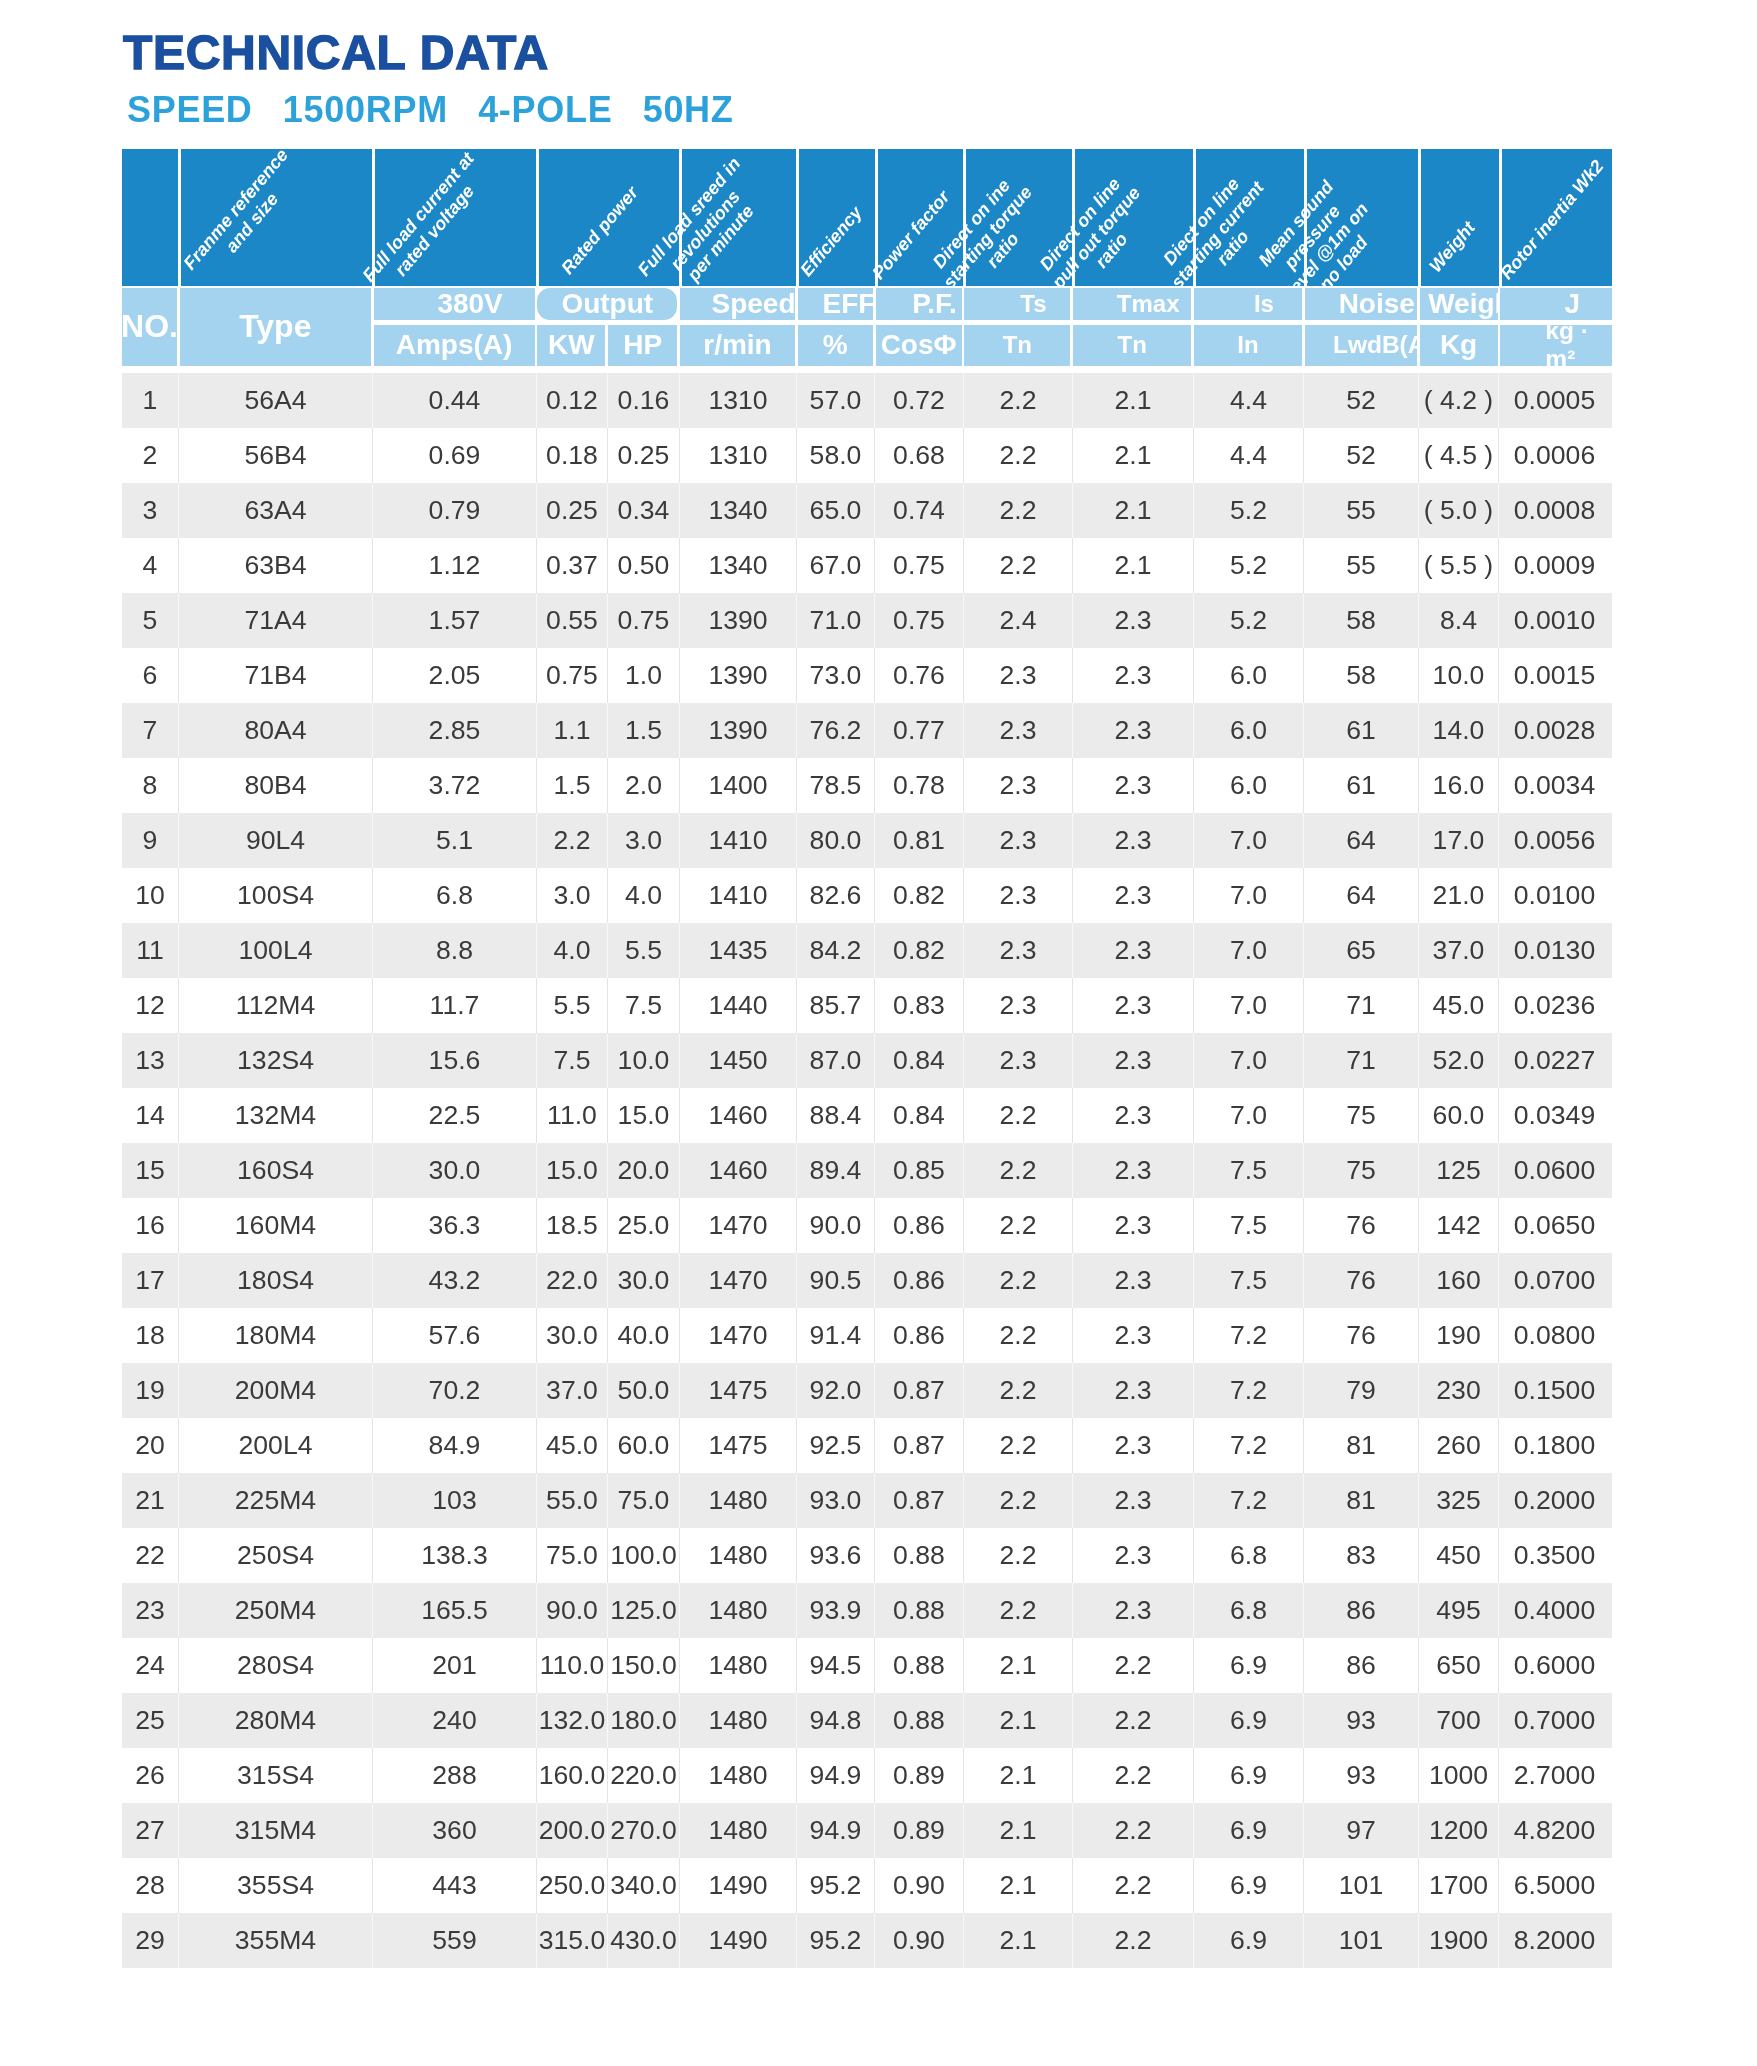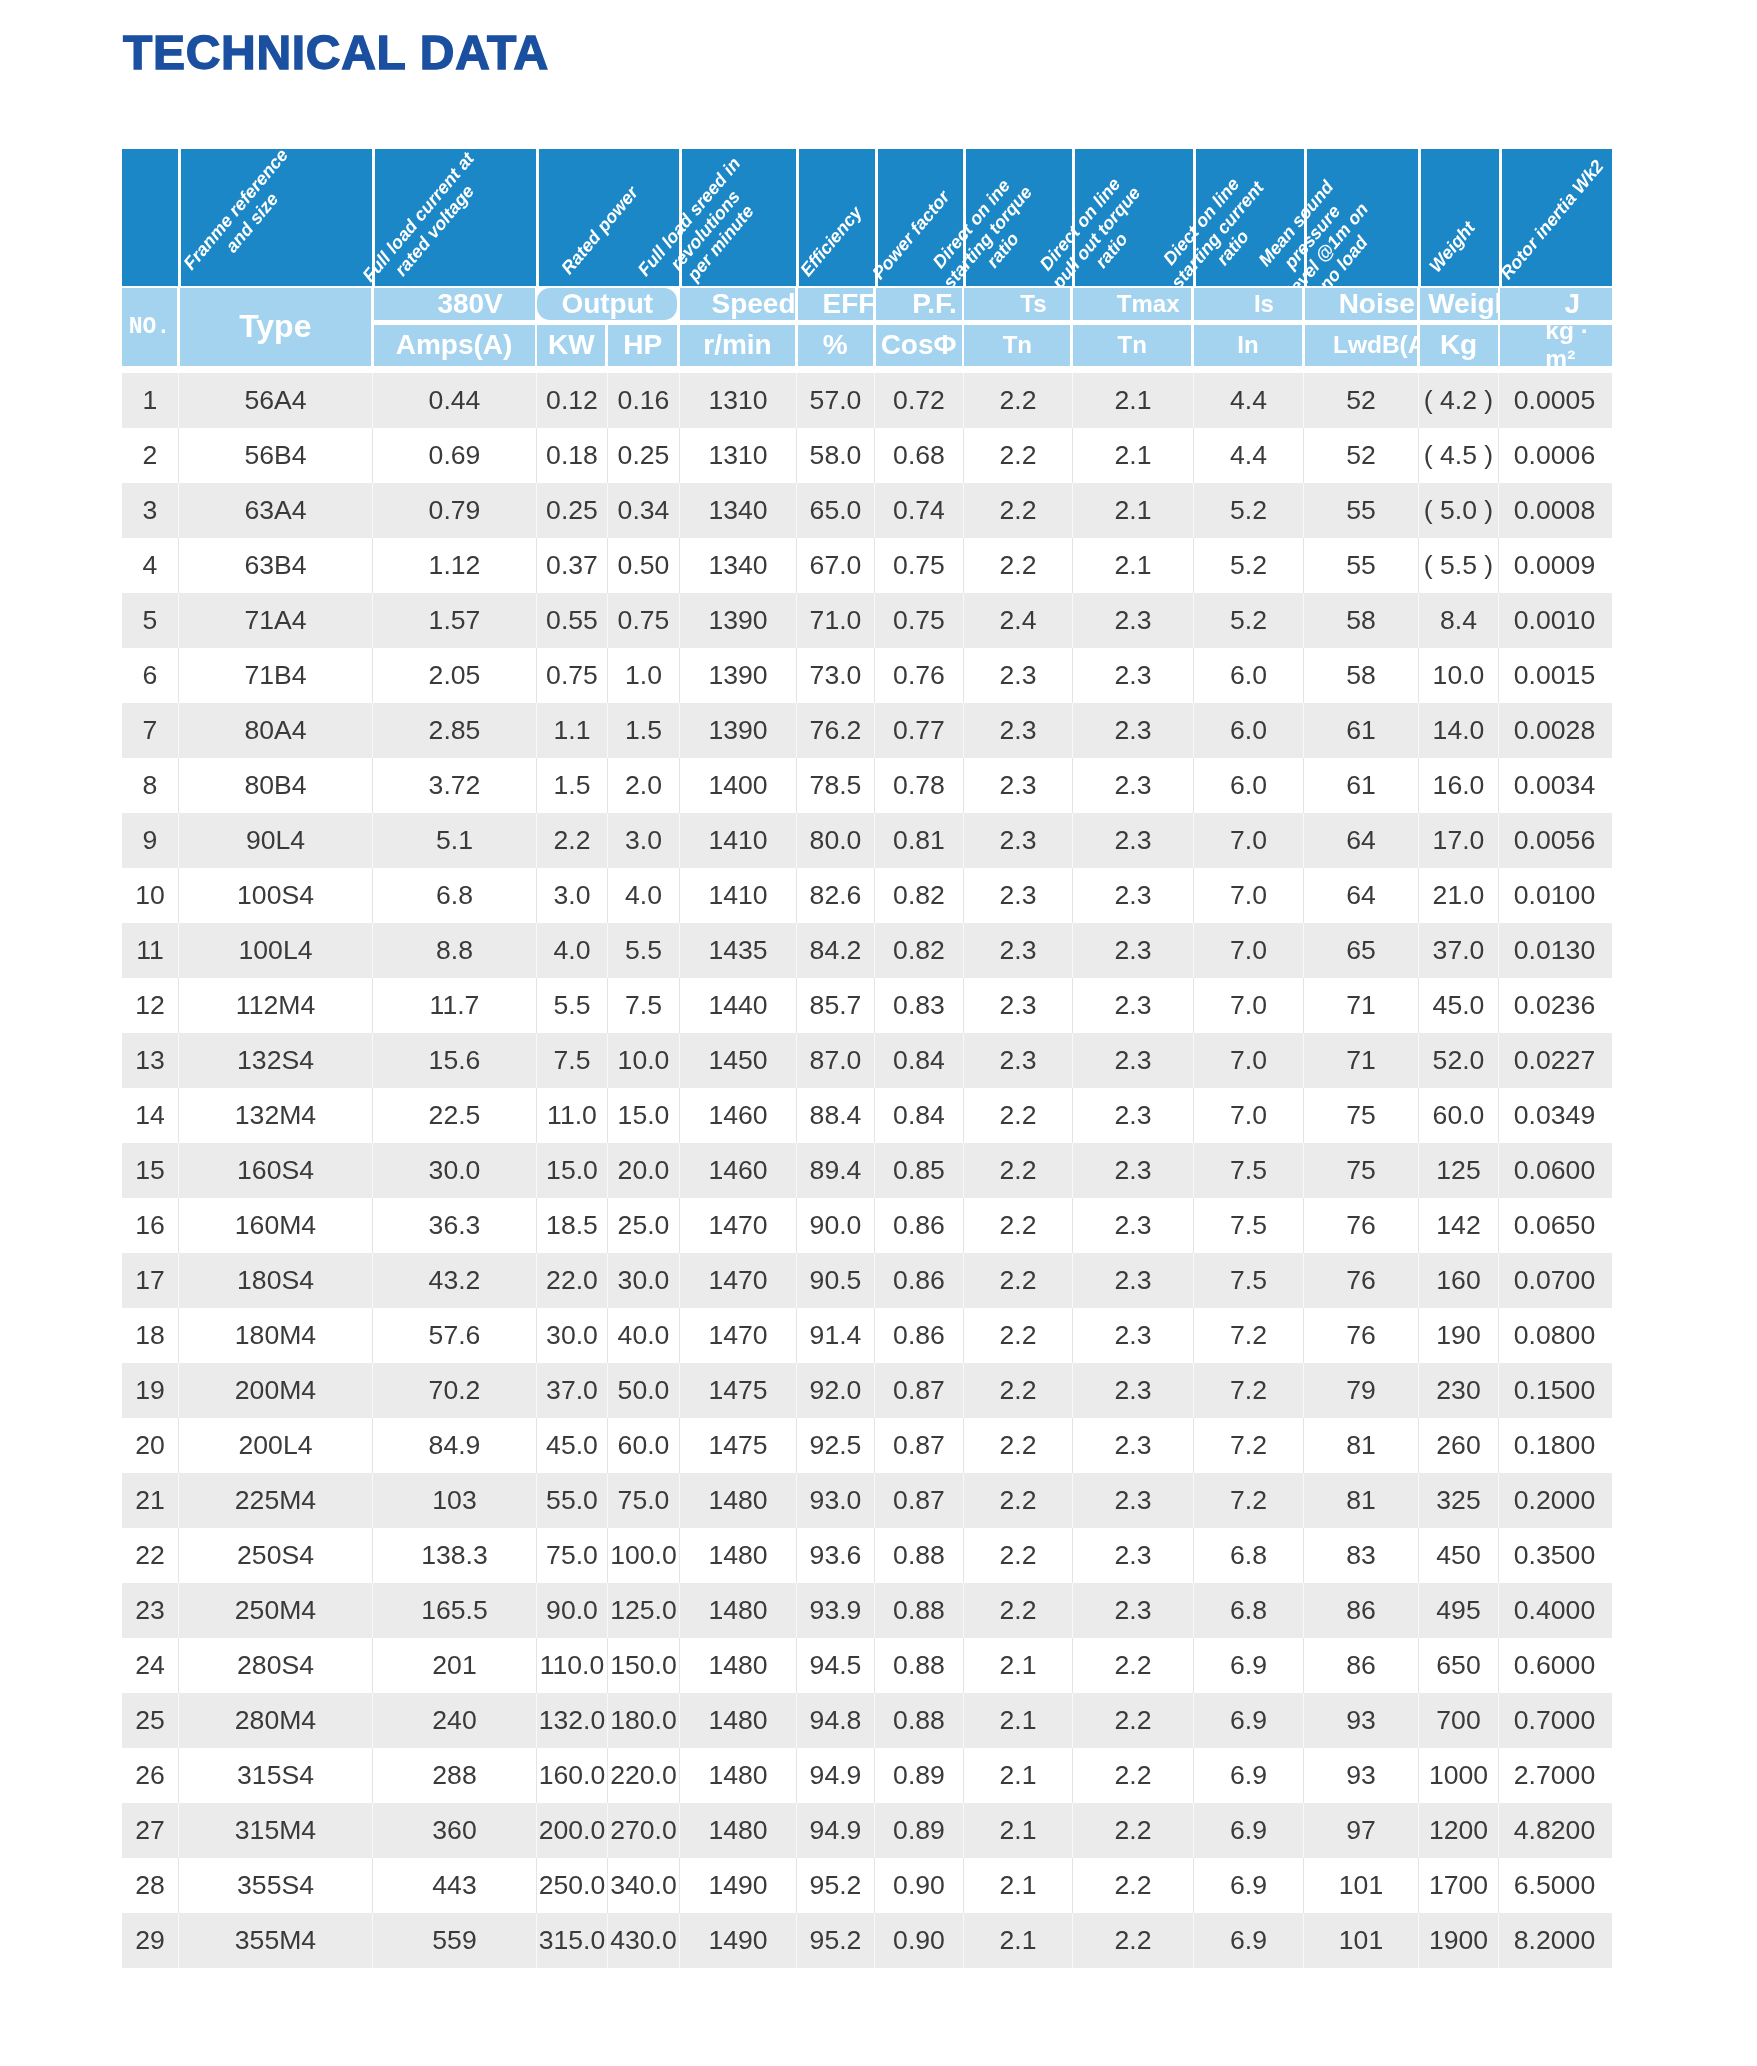--- a/index.html
+++ b/index.html
@@ -44,21 +44,21 @@
     position:absolute; left:0; top:139px; width:1490px; height:78px;
     display:grid;
     grid-template-columns:55px 191px 161px 68px 69px 115px 75px 86px 106px 118px 108px 112px 78px 112px;
     grid-template-rows:32px 41px;
     gap:4.9px 2.8px;
   }
   .sh {
     background:var(--subheader-blue); color:#fff; font-weight:bold; font-size:28px;
     display:flex; align-items:center; justify-content:center; letter-spacing:0;
   }
-  .sh.no   { grid-area:1/1/3/2; font-size:23px;font-family:Liberation Mono, monospace; }
+  .sh.no   { grid-area:1/1/3/2; font-size:32px; }
   .sh.type { grid-area:1/2/3/3; font-size:32px;text-align:right; }
   .r1 { grid-row:1;padding-left:32px; } .r2 { grid-row:2; }
   .c3{grid-column:3}.c4{grid-column:4}.c5{grid-column:5}.c6{grid-column:6}.c7{grid-column:7}
   .c8{grid-column:8}.c9{grid-column:9}.c10{grid-column:10}.c11{grid-column:11}
   .c12{grid-column:12}.c13{grid-column:13}.c14{grid-column:14}
   .out { grid-row:1; grid-column:4/6;border-radius:13px; }
   .sm  { font-size:24px; }
   .mid { font-size:24.5px;padding-left:45px; }
 
   
@@ -76,20 +76,21 @@
   }
   .row:nth-child(odd)  .cell { border-right-color:#f8f8f8; }
   .row:nth-child(even) .cell { border-right-color:#e4e4e4; }
   .cell:last-child { border-right-color:transparent !important; }
 </style>
 </head>
 <body>
 
 <div id="page">
   <div class="title">TECHNICAL DATA</div>
+  <div class="subtitle">SPEED 1500RPM 4-POLE 50HZ</div>
 
   <div class="table-wrap">
 
     <div class="dark-band">
       <div class="band-bg"></div>
       <div id="band-lines">
           <div class="vline" style="left: 56px;"></div>
           <div class="vline" style="left: 250px;"></div>
           <div class="vline" style="left: 414px;"></div>
           <div class="vline" style="left: 557px;"></div>

